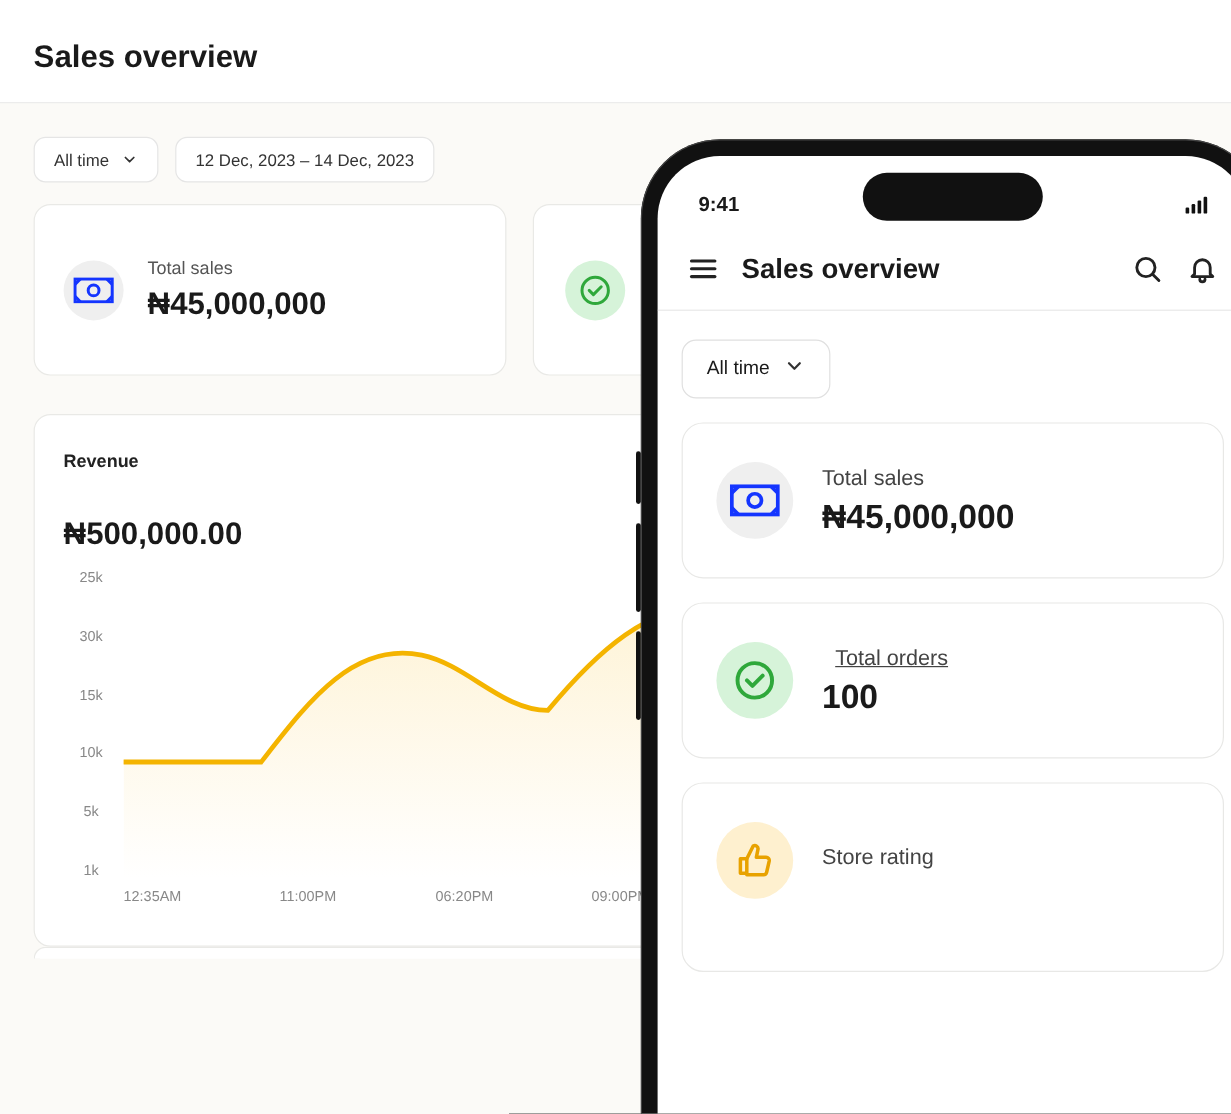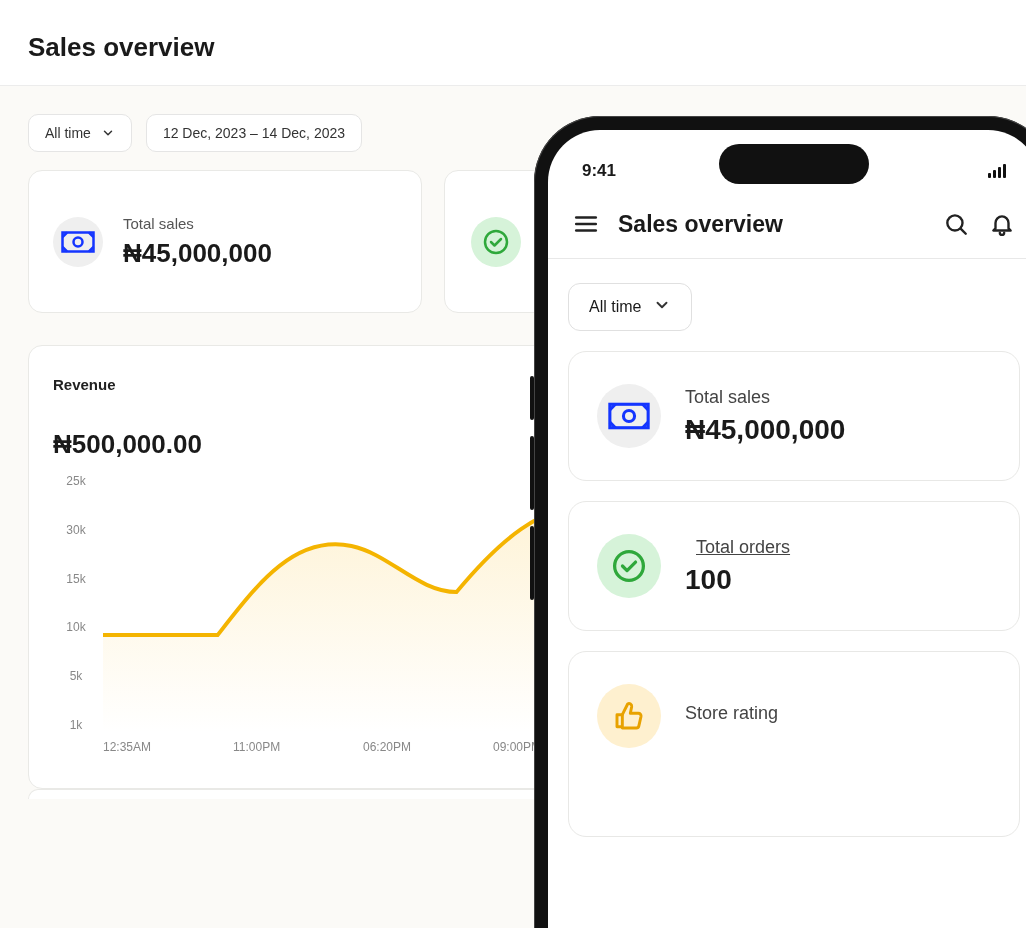--- a/index.html
+++ b/index.html
@@ -408,21 +408,21 @@
           <circle cx="13" cy="13" r="11" stroke="#2FA83B" stroke-width="2.5"></circle>
           <path d="M8 13 L11.5 16.5 L18 10" stroke="#2FA83B" stroke-width="2.5" stroke-linecap="round" stroke-linejoin="round"></path>
         </svg>
       </div>
       <div>
         <div class="m-kpi-label underline">Total orders</div>
         <div class="m-kpi-value">100</div>
       </div>
     </div>
 
-    <div class="m-card" style="padding-bottom:88px;">
+    <div class="m-card" style="padding-bottom:60px;">
       <div class="m-bubble m-bubble-yellow">
         <svg width="32" height="32" viewBox="0 0 24 24" fill="none" stroke="#E8A200" stroke-width="2.2" stroke-linecap="round" stroke-linejoin="round">
           <path d="M7 11 v9 H3 v-9 Z"></path>
           <path d="M7 11 l4 -8 a2 2 0 0 1 3 2 l-1 5 h6 a2 2 0 0 1 2 2.4 l-1.6 7 a2 2 0 0 1 -2 1.6 H7"></path>
         </svg>
       </div>
       <div>
         <div class="m-kpi-label">Store rating</div>
       </div>
     </div>

